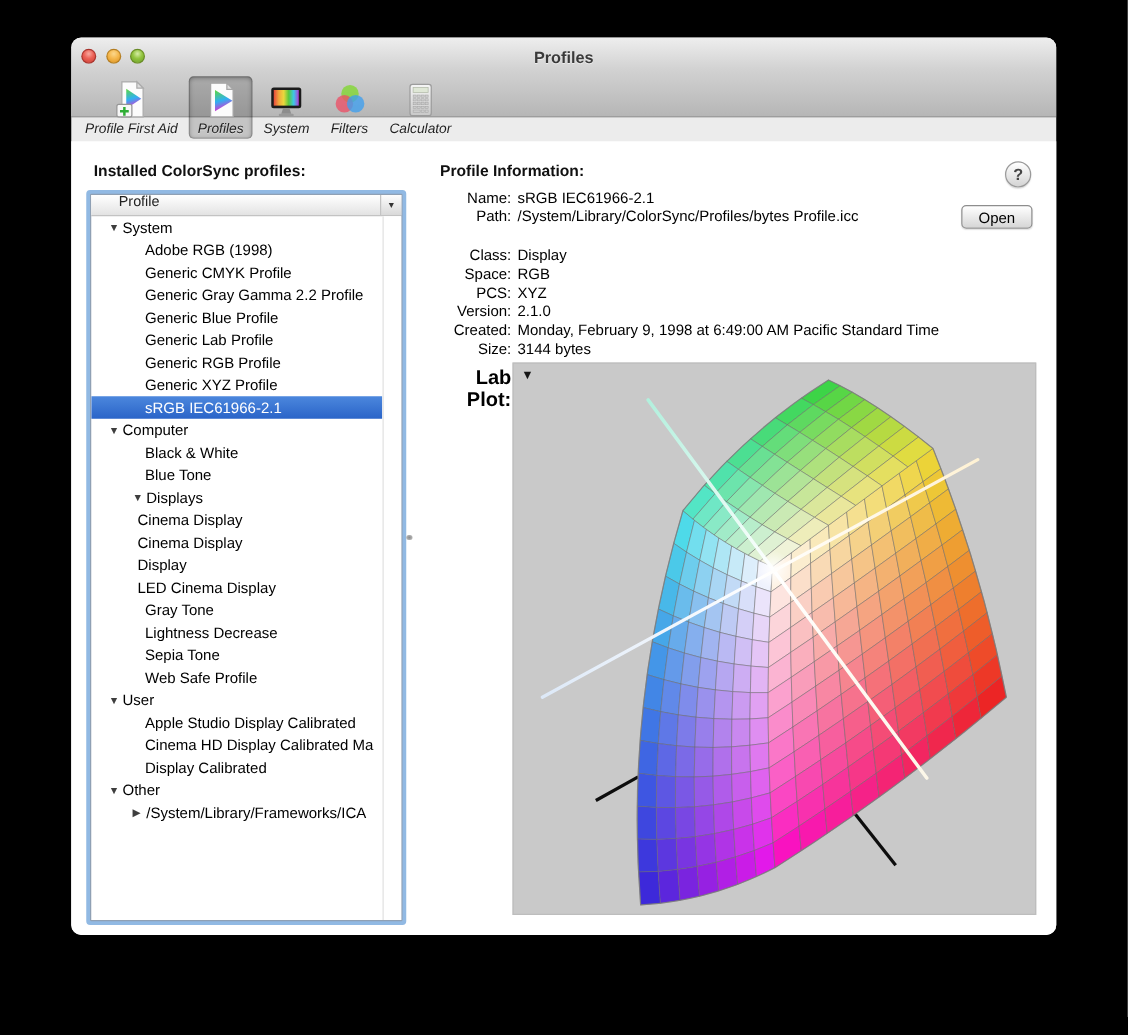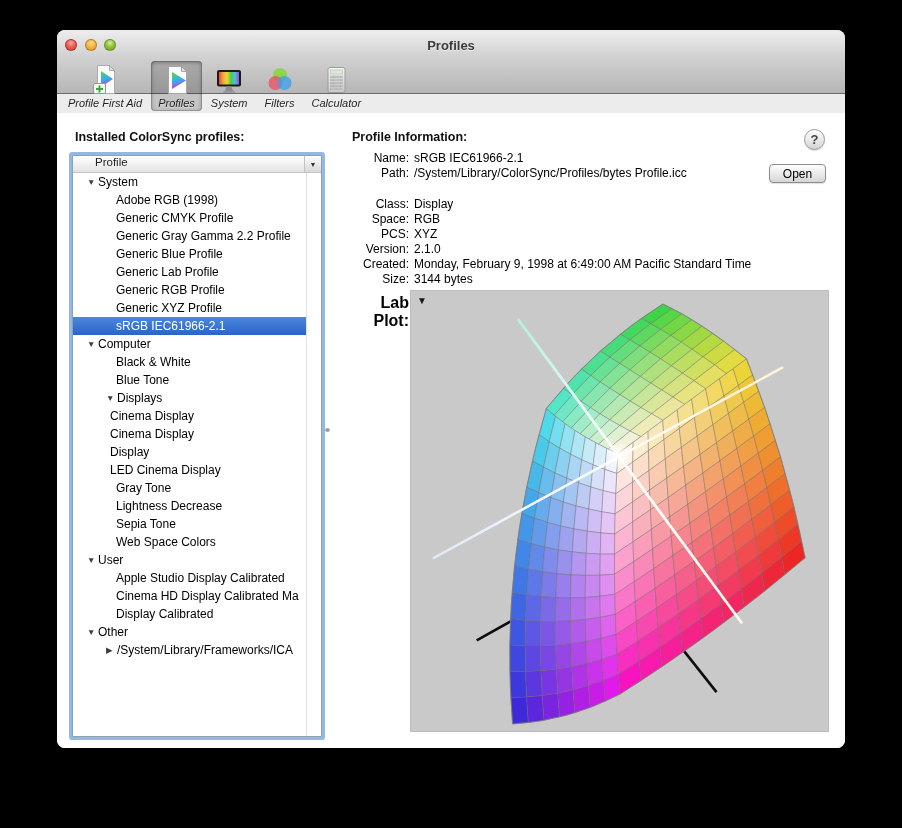--- a/index.html
+++ b/index.html
@@ -261,21 +261,21 @@
           <div class="trow lvl1">
             <span>Gray Tone</span>
           </div>
           <div class="trow lvl1">
             <span>Lightness Decrease</span>
           </div>
           <div class="trow lvl1">
             <span>Sepia Tone</span>
           </div>
           <div class="trow lvl1">
-            <span>Web Space Colors</span>
+            <span>Web Safe Profile</span>
           </div>
           <div class="trow lvl0">
             <span class="tri">▼</span>
             <span>User</span>
           </div>
           <div class="trow lvl1">
             <span>Apple Studio Display Calibrated</span>
           </div>
           <div class="trow lvl1">
             <span>Cinema HD Display Calibrated Ma</span>

